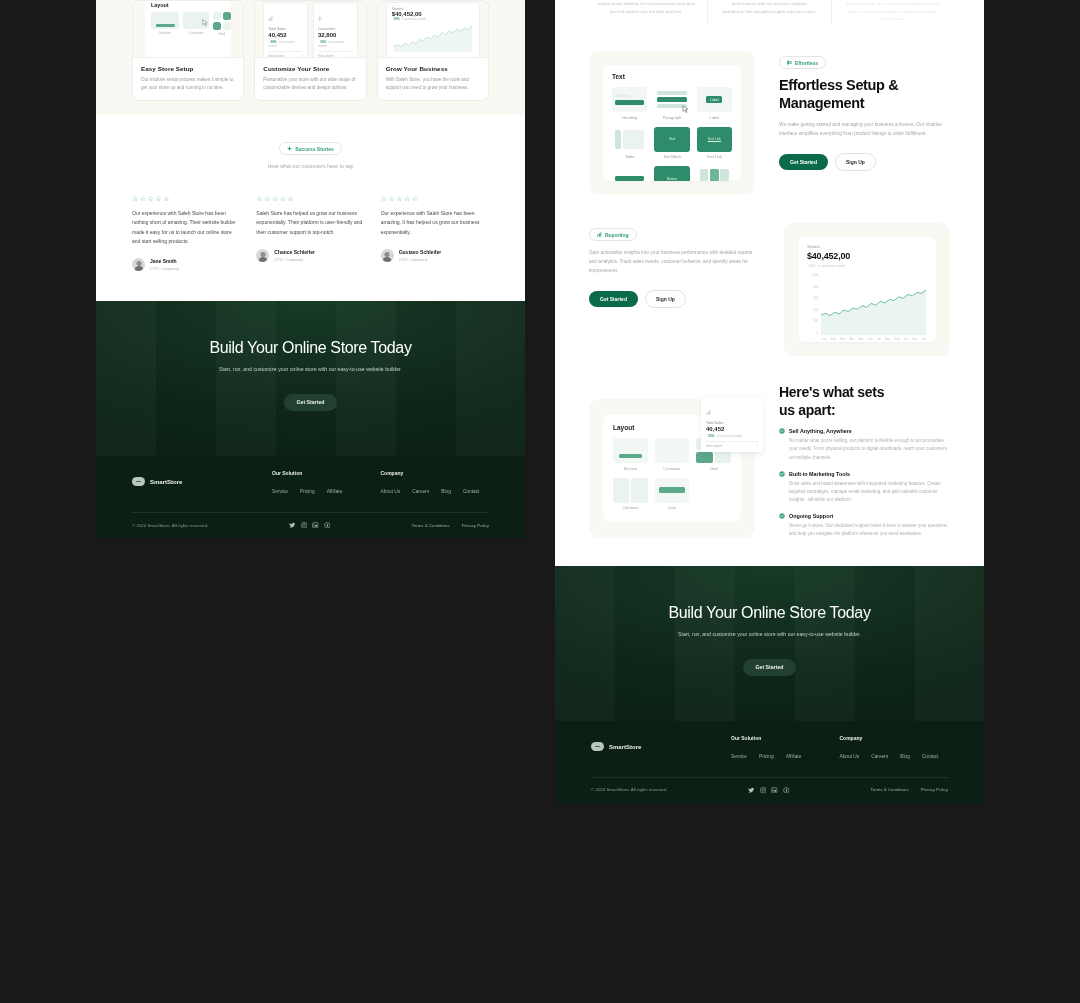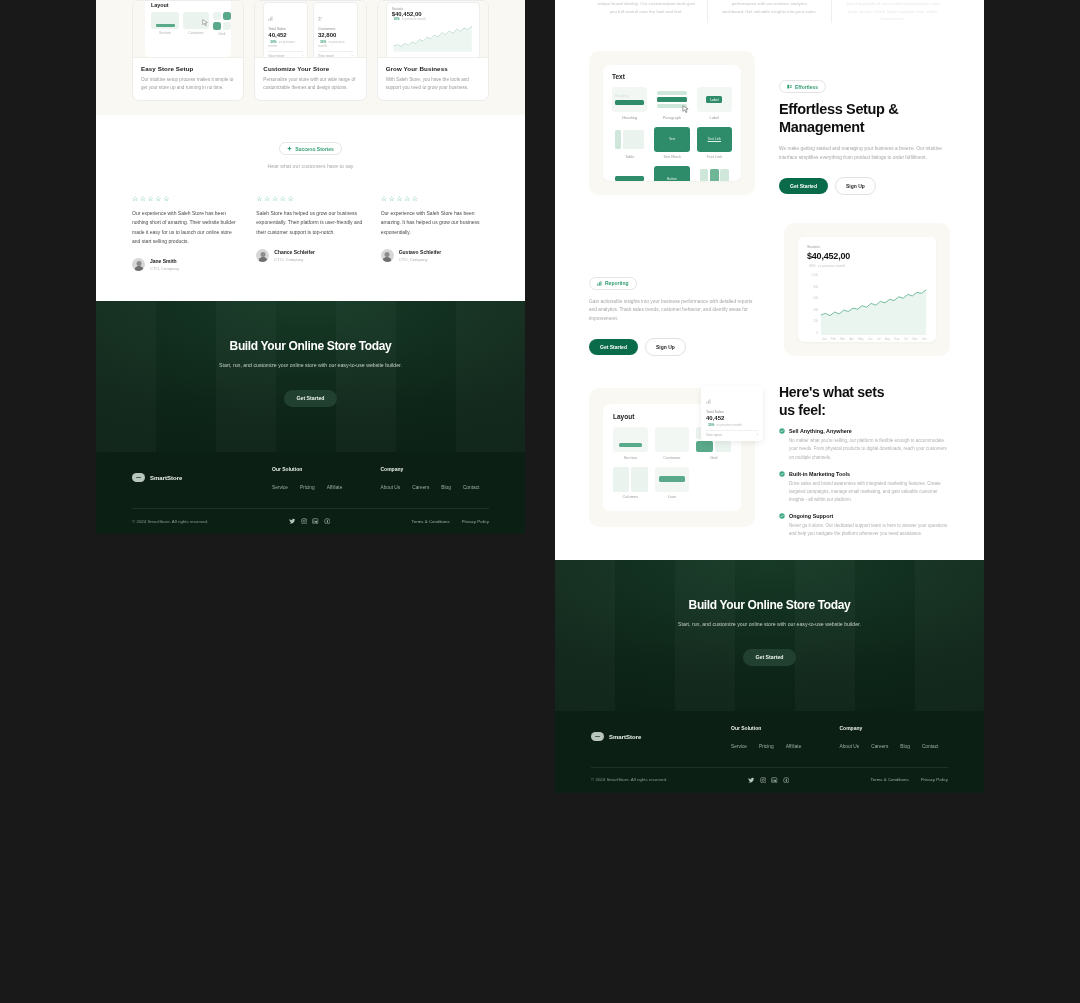--- a/index.html
+++ b/index.html
@@ -85,21 +85,21 @@
 
   
   .cta {
     background:
       linear-gradient(90deg, rgba(255,255,255,.028) 0 14%, transparent 14% 28%,
         rgba(255,255,255,.028) 28% 42%, transparent 42% 56%,
         rgba(255,255,255,.028) 56% 70%, transparent 70% 84%, rgba(255,255,255,.028) 84% 100%),
       radial-gradient(120% 130% at 50% 0%, #173a26 0%, #0d2418 60%, #0b1f14 100%);
     padding: 38px 36px 45px 36px; text-align:center; position:relative;
   }
-  .cta h2 { font-size:12px; font-weight:700; color:#fff; letter-spacing:-.35px; }
+  .cta h2 { font-size:16px; font-weight:400; color:#fff; letter-spacing:-.35px; }
   .cta p { font-size:5.2px; color:#c2cfc7; line-height:1.85; margin-top:8px; }
   .cta-btn {
     display:inline-block; margin-top:19px; background:#21402f; color:#eef4f0;
     border:none; border-radius:20px; padding:5.5px 13px; font-size:5.2px; font-weight:700;
     font-family:"Liberation Sans", sans-serif; cursor:pointer;
   }
 
   
   .footer { background:#0c1f14; padding: 14px 36px 10px 36px; }
   .f-top { display:flex; }
@@ -120,21 +120,21 @@
   .f-legal { display:flex; gap:12px; }
   .f-legal a { font-size:4.4px; color:#9daea3; text-decoration:none; }
 
   
   .rp-top-fade { background:#fff; padding: 0 30px 18px 30px; }
   .fade-row { display:flex; gap:0; }
   .fade-col { flex:1; padding: 0 12px; text-align:center; }
   .fade-col + .fade-col { border-left:1px solid #eee; }
   .fade-txt { font-size:4.4px; line-height:1.75; color:#c3c3c3; }
 
-  .sec { display:flex; gap:24px; align-items:flex-end; padding: 0 34px; background:#fff; }
+  .sec { display:flex; gap:24px; align-items:flex-start; padding: 0 34px; background:#fff; }
   .sec-img { width:166px; flex:none; }
   .sec-copy { flex:1; }
   .card-cream { background:#faf8f3; border-radius:10px; padding:14px; }
   .card-inner { background:#fff; border-radius:7px; padding:8px 9px 0 9px; height:116px; overflow:hidden;
                 box-shadow:0 1px 3px rgba(0,0,0,.03); }
   .ci-title { font-size:6.5px; font-weight:700; color:#1b1b1b; }
   .tile-grid { display:grid; grid-template-columns:repeat(3,1fr); gap:7px; margin-top:7px; }
   .tile { }
   .tile-box { height:25px; background:#f3f7f4; border-radius:3px; display:flex;
               align-items:center; justify-content:center; padding:3px; }
@@ -569,21 +569,21 @@
               <span>Sep</span>
                 <span>Oct</span>
               <span>Nov</span>
                 <span>Dec</span>
             </div>
           </div>
         </div>
       </div>
     </div>
 
-    <div class="sec" style="padding-top:14px;padding-bottom:22px;align-items:flex-start;">
+    <div class="sec" style="padding-top:14px;padding-bottom:28px;align-items:flex-end;">
       <div class="sec-img" style="margin-top:4px;">
         <div class="card-cream" style="padding:16px 14px;">
           <div style="background:#fff;border-radius:7px;padding:9px 10px 12px 10px;position:relative;">
             <div class="ci-title">Layout</div>
             <div style="display:grid;grid-template-columns:repeat(3,1fr);gap:7px;margin-top:7px;">
               <div>
                 <div class="tile-box" style="height:25px;align-items:flex-end;">
                     <div style="width:80%;height:4px;background:#5aa98a;border-radius:1.5px;margin-bottom:2px;"></div>
                   </div>
                 <div class="tile-cap">Section</div>
@@ -628,21 +628,21 @@
                   <span>View report</span>
                   <span>›</span>
                 </div>
             </div>
           </div>
         </div>
       </div>
       <div class="sec-copy">
         <div class="apart-h2">
           <div>Here's what sets</div>
-          <div>us feel:</div>
+          <div>us apart:</div>
         </div>
         <div style="margin-top:5px;">
           <div class="apart-item">
             <div class="apart-head">
               <svg class="chk" viewBox="0 0 20 20">
                   <circle cx="10" cy="10" r="9" fill="#3fa985"></circle>
                   <path d="M6 10.3l2.6 2.6L14.2 7.3" fill="none" stroke="#fff" stroke-width="2.2" stroke-linecap="round"></path>
                 </svg>
               <span class="apart-title">Sell Anything, Anywhere</span>
             </div>

